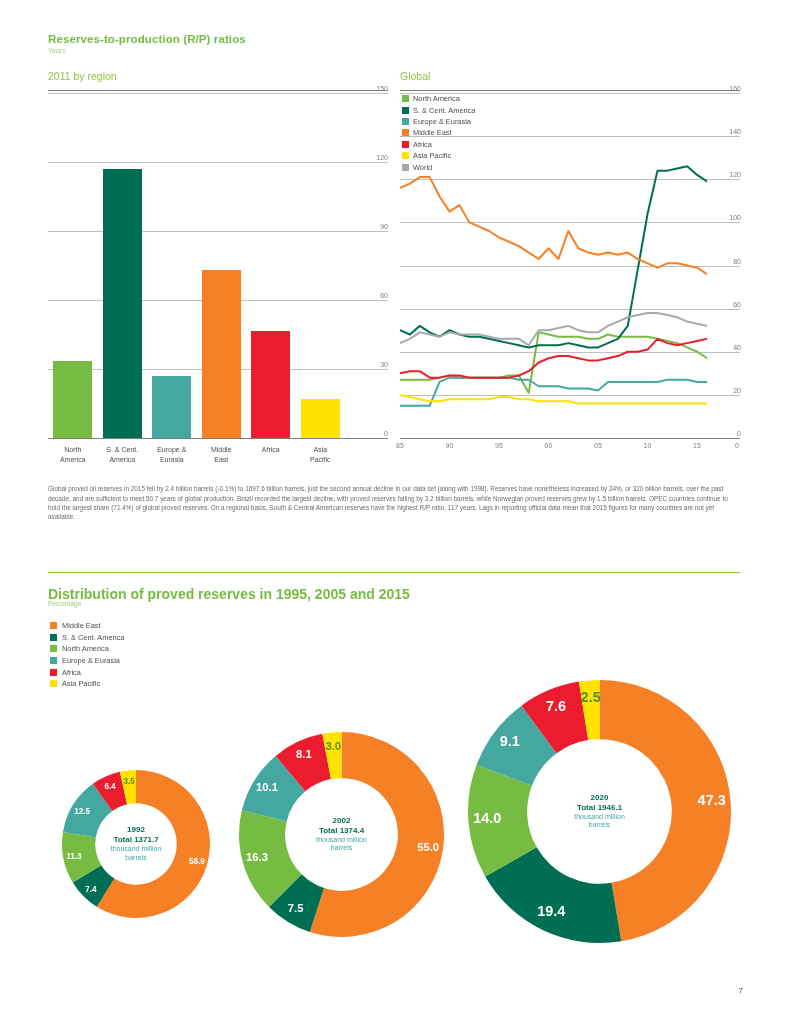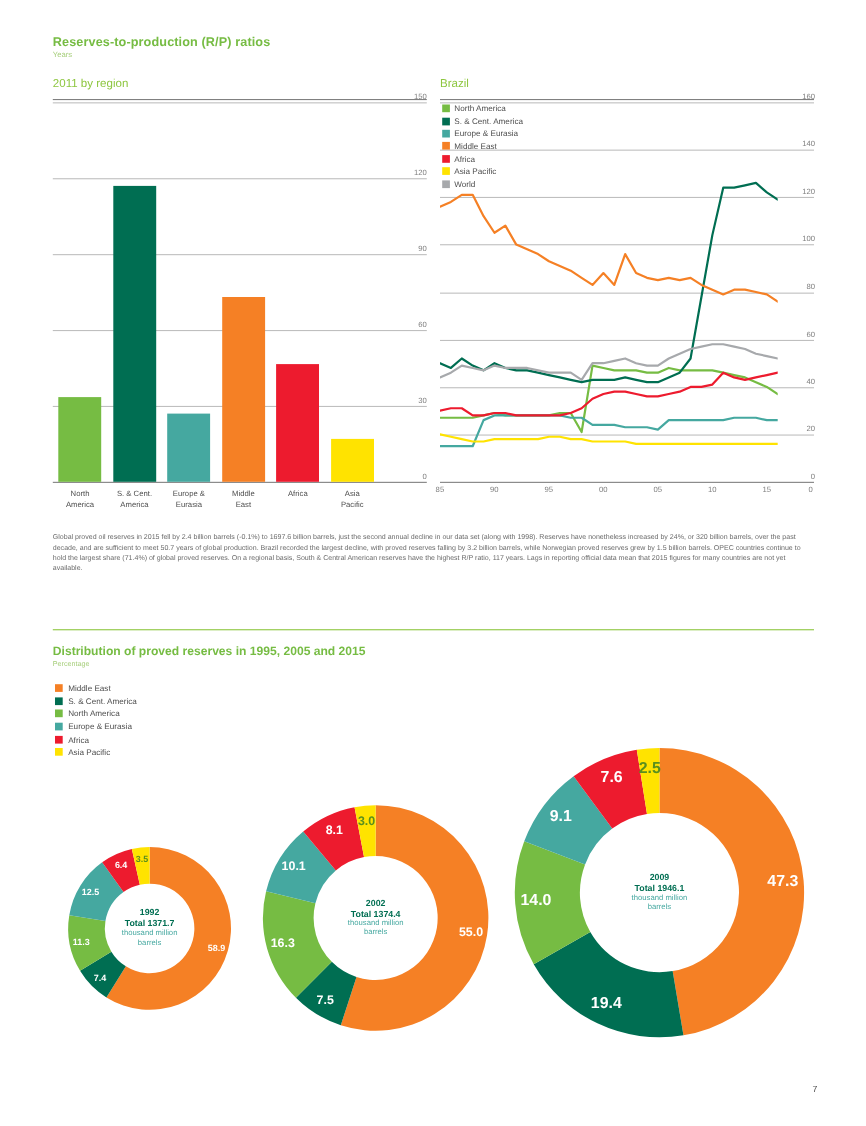--- a/index.html
+++ b/index.html
@@ -68,21 +68,21 @@
   
   .bodytext {
     position:absolute; left:48px; top:478px; width:692px;
     font-size:6.4px; line-height:9.2px; color:#6b6b6b; text-align:left;
   }
 
   
   .sec2-rule { position:absolute; left:48px; top:572px; width:692px; height:1.4px; background:#8dc63f; }
   .sec2-title {
     position:absolute; left:48px; top:586px;
-    font-size:11px; font-weight:bold; color:#76bc43;text-align:right;
+    font-size:14px; font-weight:bold; color:#76bc43;text-align:right;
   }
   .sec2-sub { position:absolute; left:48px; top:600px; font-size:6.5px; color:#a6ce7a; }
 
   .pie-legend { position:absolute; left:50px; top:620px; }
   .pl-row { display:flex; align-items:center; height:11.6px; }
   .pl-sw { width:7px; height:7px; margin-right:5px; flex:0 0 auto; }
   .pl-tx { font-size:7.4px; color:#4d4d4d; white-space:nowrap; }
 
   .donut { position:absolute; }
   .donut svg { display:block; overflow:visible; }
@@ -103,21 +103,21 @@
 <body>
 
 <div class="page">
 
   <div class="sec1-title">Reserves-to-production (R/P) ratios</div>
   <div class="sec1-sub">Years</div>
 
   <div class="panel-label" style="left:48px; top:70px;">2011 by region</div>
   <div class="panel-rule" style="left:48px; top:90px; width:340px;"></div>
 
-  <div class="panel-label" style="left:400px; top:70px;">Brazil</div>
+  <div class="panel-label" style="left:400px; top:70px;">Global</div>
   <div class="panel-rule" style="left:400px; top:90px; width:340px;"></div>
 
   <div class="barchart">
     <div id="bc-grids">
         <div class="bc-grid axis" style="top: 345px;"></div>
         <div class="bc-ylab" style="top: 344px;">0</div>
         <div class="bc-grid" style="top: 276px;"></div>
         <div class="bc-ylab" style="top: 275px;">30</div>
         <div class="bc-grid" style="top: 207px;"></div>
         <div class="bc-ylab" style="top: 206px;">60</div>
@@ -304,21 +304,21 @@
         <path d="M 17.206381604337153 196.5324441646368 A 131.5 131.5 0 0 1 8.579236648269642 84.7802404005767 L 63.89358015654831 105.80413222031719 A 72.325 72.325 0 0 0 68.63850988238542 167.26784429055022 Z" fill="#76bc43"></path>
         <text x="19.26993013603152" y="143.16403568371888" text-anchor="middle" font-size="14.465" font-weight="bold" font-family="&quot;Liberation Sans&quot;, sans-serif" fill="#ffffff">14.0</text>
         <path d="M 8.579236648269642 84.7802404005767 A 131.5 131.5 0 0 1 53.472073568352954 25.65155789158976 L 88.58464046259412 73.28335684037437 A 72.325 72.325 0 0 0 63.89358015654831 105.80413222031719 Z" fill="#45a8a0"></path>
         <text x="41.84796775868719" y="66.43262741222776" text-anchor="middle" font-size="14.465" font-weight="bold" font-family="&quot;Liberation Sans&quot;, sans-serif" fill="#ffffff">9.1</text>
         <path d="M 53.472073568352954 25.65155789158976 A 131.5 131.5 0 0 1 110.90844601709469 1.6222193577011694 L 120.17464530940208 60.067220646735635 A 72.325 72.325 0 0 0 88.58464046259412 73.28335684037437 Z" fill="#ed1b2e"></path>
         <text x="88.05597384124988" y="30.657471683717972" text-anchor="middle" font-size="14.465" font-weight="bold" font-family="&quot;Liberation Sans&quot;, sans-serif" fill="#ffffff">7.6</text>
         <path d="M 110.90844601709469 1.6222193577011694 A 131.5 131.5 0 0 1 131.49999999999997 0 L 131.49999999999997 59.175 A 72.325 72.325 0 0 0 120.17464530940208 60.067220646735635 Z" fill="#ffe300"></path>
         <text x="122.65950805068196" y="22.283691924506613" text-anchor="middle" font-size="14.465" font-weight="bold" font-family="&quot;Liberation Sans&quot;, sans-serif" fill="#5a8f1e">2.5</text>
       </svg>
       <div class="dn-center">
-        <div class="dn-year">2009</div>
+        <div class="dn-year">2020</div>
         <div class="dn-total">Total 1946.1</div>
         <div class="dn-unit">thousand million</div>
         <div class="dn-unit">barrels</div>
       </div>
     </div>
 
   <div class="pagenum">7</div>
 </div>
 
 </body></html>

